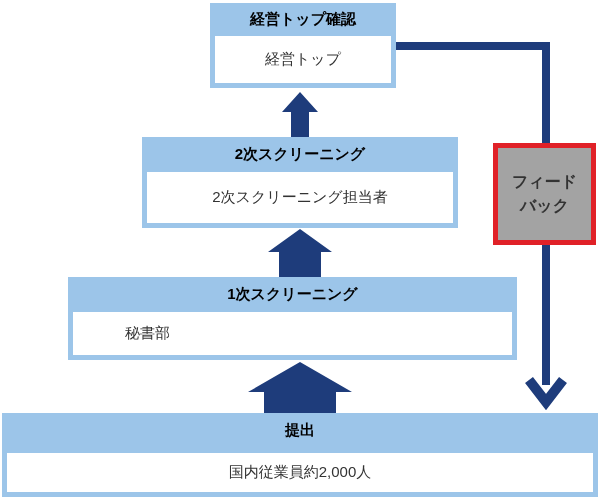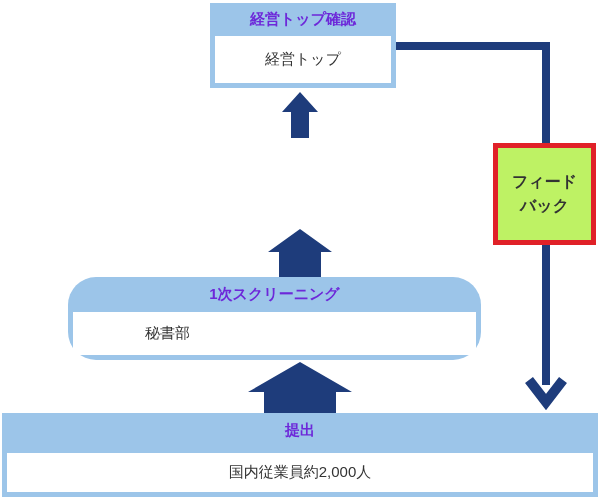--- a/index.html
+++ b/index.html
@@ -6,60 +6,60 @@
   .canvas {
     position:relative;
     width:600px; height:500px;
     background:#ffffff;
     font-family:"Liberation Sans", sans-serif;
     overflow:hidden;
   }
   
   .node { position:absolute; background:#9CC5E9; box-sizing:border-box; }
   .node-header {
-    color:#6d28d9; font-weight:bold; font-size:15px;
+    color:#000000; font-weight:bold; font-size:15px;
     text-align:center; display:flex; align-items:center; justify-content:center;
   }
   .node-body {
     position:absolute; left:5px; right:5px; bottom:5px;
     background:#ffffff; display:flex; gap:5px;
   }
   .cell {
     background:#ffffff; color:#333333; font-size:15px;
     display:flex; align-items:center; justify-content:center;
     white-space:nowrap;
   }
   .node-top    { left:210px; top:3px;   width:186px; height:85px; }
   .node-top .node-header { height:33px; }
   .node-top .node-body   { top:33px; }
 
   .node-second { left:142px; top:137px; width:316px; height:91px; }
   .node-second .node-header { height:35px; }
   .node-second .node-body   { top:35px; }
 
-  .node-first  { left:68px;  top:277px; width:413px; height:83px;border-radius:28px; }
+  .node-first  { left:68px;  top:277px; width:449px; height:83px; }
   .node-first .node-header { height:35px; }
   .node-first .node-body   { top:35px; }
-  .node-first .cell-left  { width:149px; flex:none;padding-left:20px; }
+  .node-first .cell-left  { width:149px; flex:none; }
   .node-first .cell-right { flex:1; }
 
   .node-submit { left:2px;   top:413px; width:596px; height:84px; }
   .node-submit .node-header { height:34px; }
   .node-submit .node-body   { top:34px;margin-top:6px; }
 
   .cell-fill { flex:1; }
 
   
   .connector-layer { position:absolute; left:0; top:0; z-index:1; }
   .node { z-index:2; }
 
   
   .feedback-box {
     position:absolute; left:493px; top:143px; width:103px; height:102px;
-    background:#bef264; border:5px solid #E02128; box-sizing:border-box;
+    background:#a3a3a3; border:5px solid #E02128; box-sizing:border-box;
     z-index:3;
     display:flex; flex-direction:column; align-items:center; justify-content:center;
     color:#333333; font-size:16px; font-weight:bold; line-height:24px;
     text-align:center;
   }
 </style>
 </head>
 <body>
 
 <div class="canvas">
@@ -77,20 +77,26 @@
     <polygon points="300,92 318,112 309,112 309,138 291,138 291,112 282,112" fill="#1E3C7B"></polygon>
   </svg>
 
   <div class="node node-top">
     <div class="node-header">経営トップ確認</div>
     <div class="node-body">
       <div class="cell cell-fill">経営トップ</div>
     </div>
   </div>
 
+  <div class="node node-second">
+    <div class="node-header">2次スクリーニング</div>
+    <div class="node-body">
+      <div class="cell cell-fill">2次スクリーニング担当者</div>
+    </div>
+  </div>
 
   <div class="node node-first">
     <div class="node-header">1次スクリーニング</div>
     <div class="node-body">
       <div class="cell cell-left">秘書部</div>
     </div>
   </div>
 
   <div class="node node-submit">
     <div class="node-header">提出</div>

